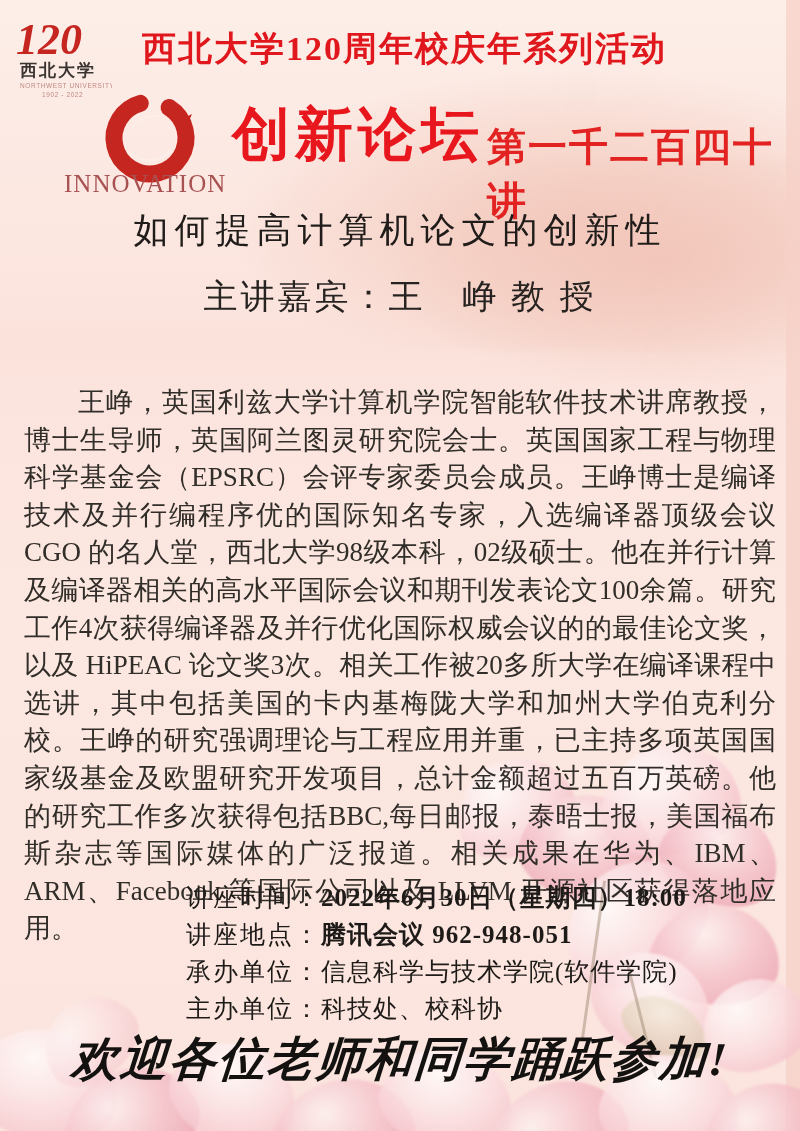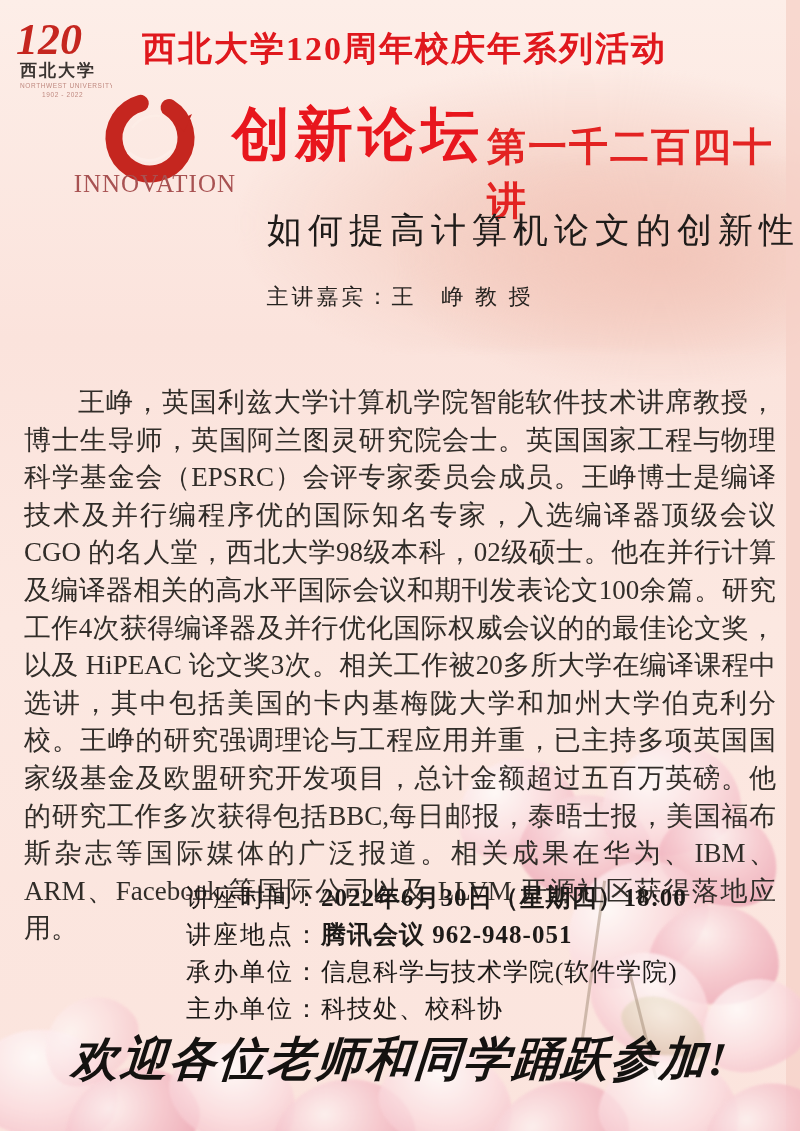--- a/index.html
+++ b/index.html
@@ -24,31 +24,31 @@
       opacity:.8;filter:blur(1px);}
   .petal.dark{background:radial-gradient(ellipse at 40% 30%,#fdf1f0 0%,#f5c3cb 45%,#e795a7 100%);}
   .petal.leaf{background:radial-gradient(ellipse at 40% 30%,#f2ecd9 0%,#ddd0b4 60%,#c9b896 100%);opacity:.6;}
   .stem{position:absolute;z-index:1;background:#a38c77;opacity:.5;filter:blur(.5px);}
   
   .uni-logo{position:absolute;left:12px;top:10px;width:100px;height:96px;z-index:2;}
   .series-banner{position:absolute;left:94px;top:26px;z-index:2;
       font-size:34px;font-weight:700;letter-spacing:2px;color:#e0181d;margin-left:48px;}
   .innovation-logo{position:absolute;left:98px;top:84px;width:104px;height:104px;z-index:2;}
   .innovation-label{position:absolute;left:64px;top:170px;width:172px;z-index:2;
-      text-align:right;font-size:25px;letter-spacing:1px;color:#a85252;font-weight:500;}
+      text-align:left;font-size:25px;letter-spacing:1px;color:#a85252;font-weight:500;}
   .forum-title{position:absolute;left:232px;top:96px;z-index:2;
       font-family:"Liberation Sans","DejaVu Sans",sans-serif;
       font-size:58px;font-weight:800;letter-spacing:5px;color:#e8161d;}
   .forum-session{position:absolute;left:487px;top:120px;z-index:2;
       font-size:39px;font-weight:700;letter-spacing:2px;color:#e32322;}
   
   .lecture-title{position:absolute;left:0;top:207px;width:100%;z-index:2;
-      text-align:right;font-size:35px;letter-spacing:6px;color:#1f1c1a;font-weight:500;}
+      text-align:center;font-size:35px;letter-spacing:6px;color:#1f1c1a;font-weight:500;}
   .speakers{position:absolute;left:0;top:278px;width:100%;z-index:2;
-      text-align:center;font-size:22px;line-height:37px;letter-spacing:3px;color:#262320;}
+      text-align:center;font-size:34px;line-height:37px;letter-spacing:3px;color:#262320;}
   
   .bio{position:absolute;left:24px;top:384px;width:752px;z-index:2;
       font-size:27px;line-height:37.6px;text-align:justify;text-indent:2em;
       color:#312d29;}
   
   .details{position:absolute;left:186px;top:879px;z-index:2;font-size:25px;line-height:37px;color:#1d1a18;}
   .details .row{white-space:nowrap;}
   .details .label{letter-spacing:2px;font-weight:500;}
   .details .value{font-weight:700;letter-spacing:1px;}
   

